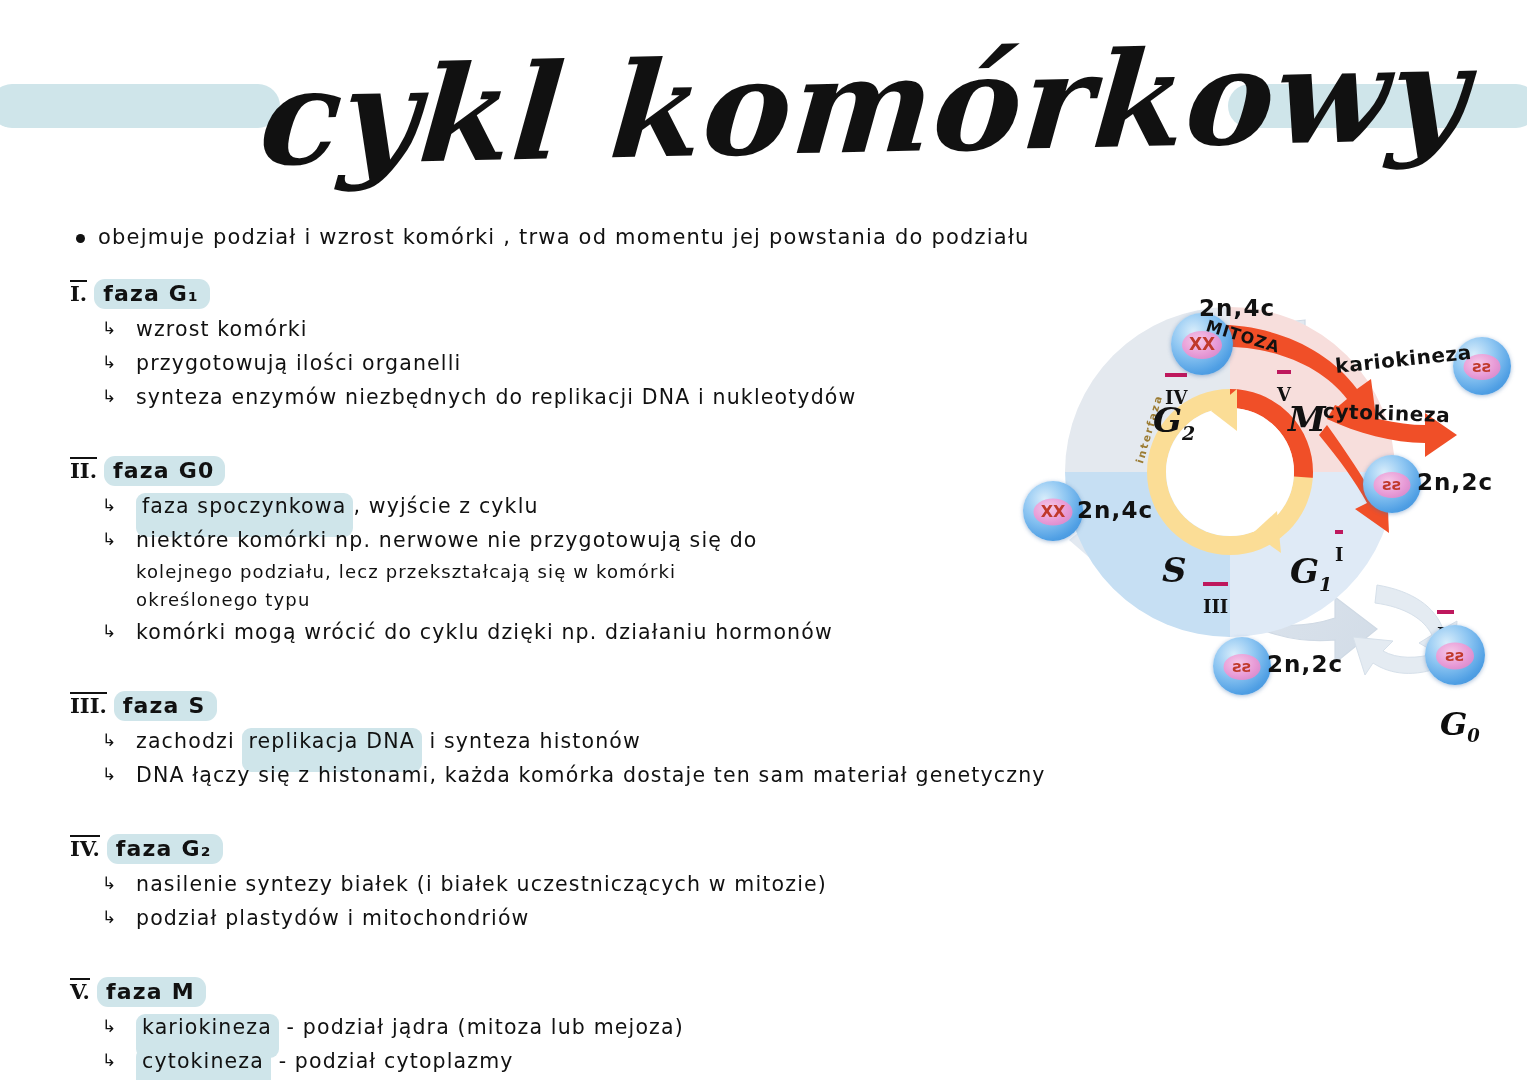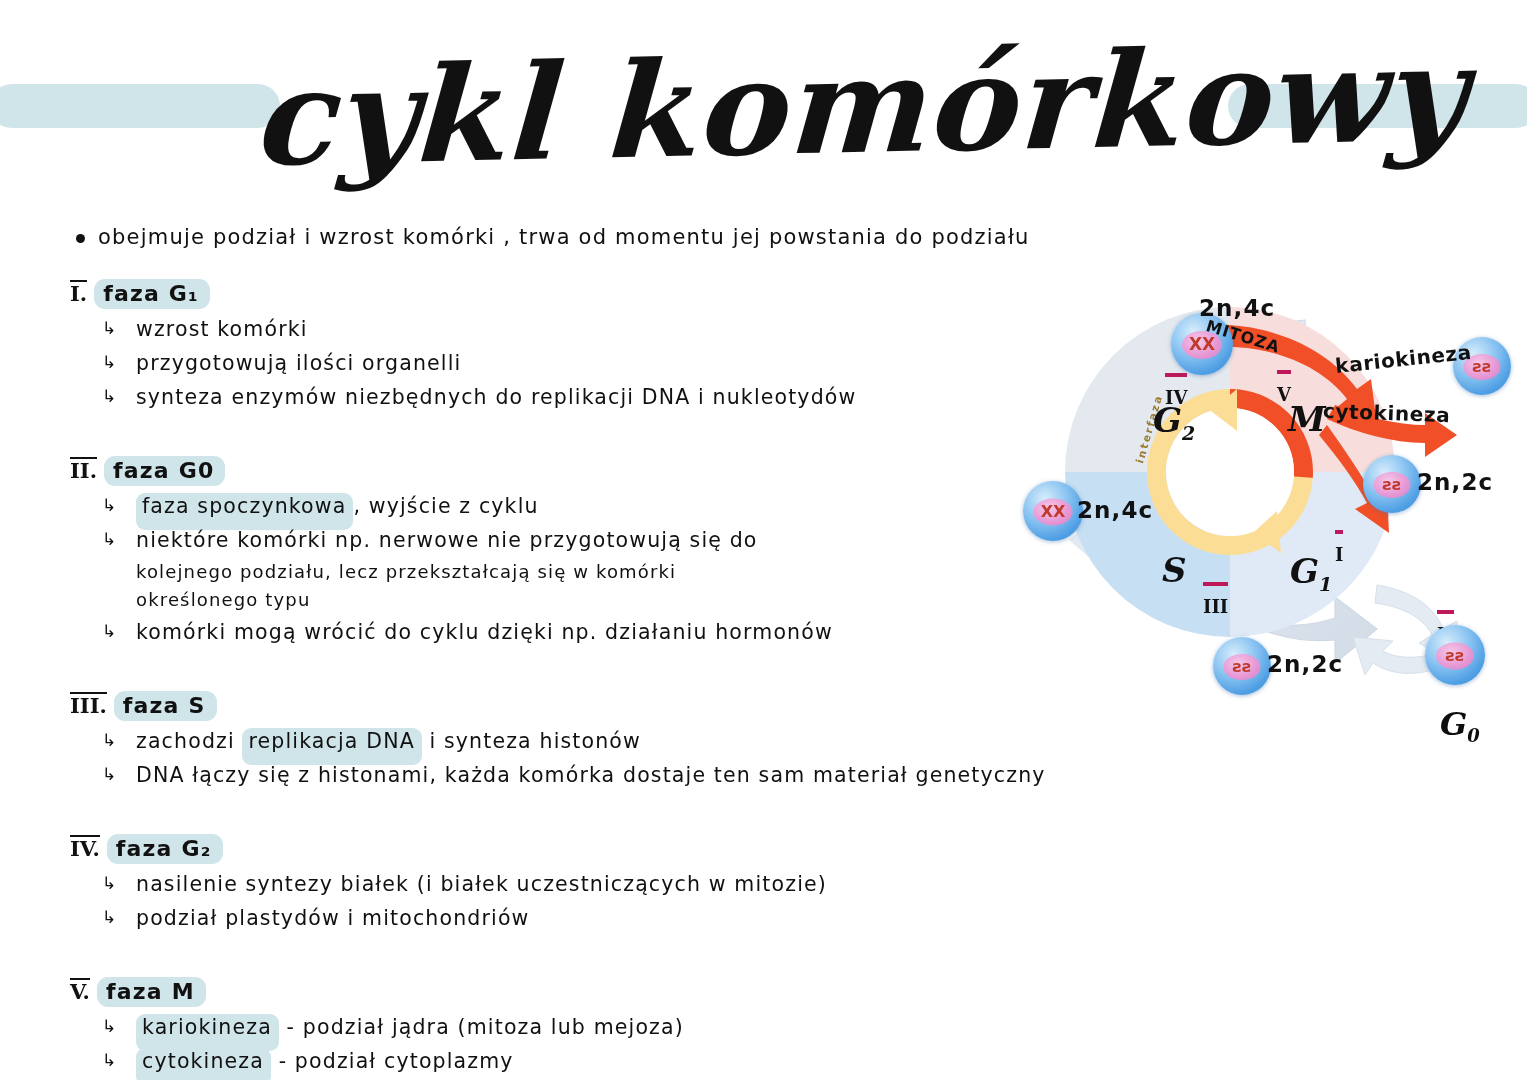--- a/index.html
+++ b/index.html
@@ -43,21 +43,21 @@
     font-family:"DejaVu Serif", serif;font-size:21px;font-weight:600;
     border-top:2px solid #111;padding-top:1px;line-height:1.05;letter-spacing:0px;
   }
   .sec-title{
     background:#cfe5ea;border-radius:11px;padding:2px 11px 3px 9px;
     font-size:22px;letter-spacing:1.2px;font-weight:600;
   }
   .sub{position:relative;padding-left:40px;margin:5px 0 3px 26px;font-size:20.5px;letter-spacing:1.15px;line-height:1.42;}
   .arrowglyph{position:absolute;left:6px;top:1px;font-size:17px;color:#111;}
   .cont{margin:2px 0 3px 66px;font-size:18px;letter-spacing:1.15px;line-height:1.42;}
-  .mark{background:#cfe5ea;border-radius:9px;padding:1px 7px 12px 6px;}
+  .mark{background:#cfe5ea;border-radius:9px;padding:1px 7px 19px 6px;}
   .sec-gap{height:20px;}
 
   
   .diagram{position:absolute;left:1005px;top:285px;width:520px;height:465px;}
   .wheel{position:absolute;left:60px;top:22px;width:330px;height:330px;border-radius:50%;overflow:hidden;}
   .quad{position:absolute;width:50%;height:50%;}
   .q-m {right:0;top:0;background:#f7dedc;}
   .q-g2{left:0;top:0;background:#e4e9ef;}
   .q-s {left:0;bottom:0;background:#c6dff3;}
   .q-g1{right:0;bottom:0;background:#dfeaf6;}

